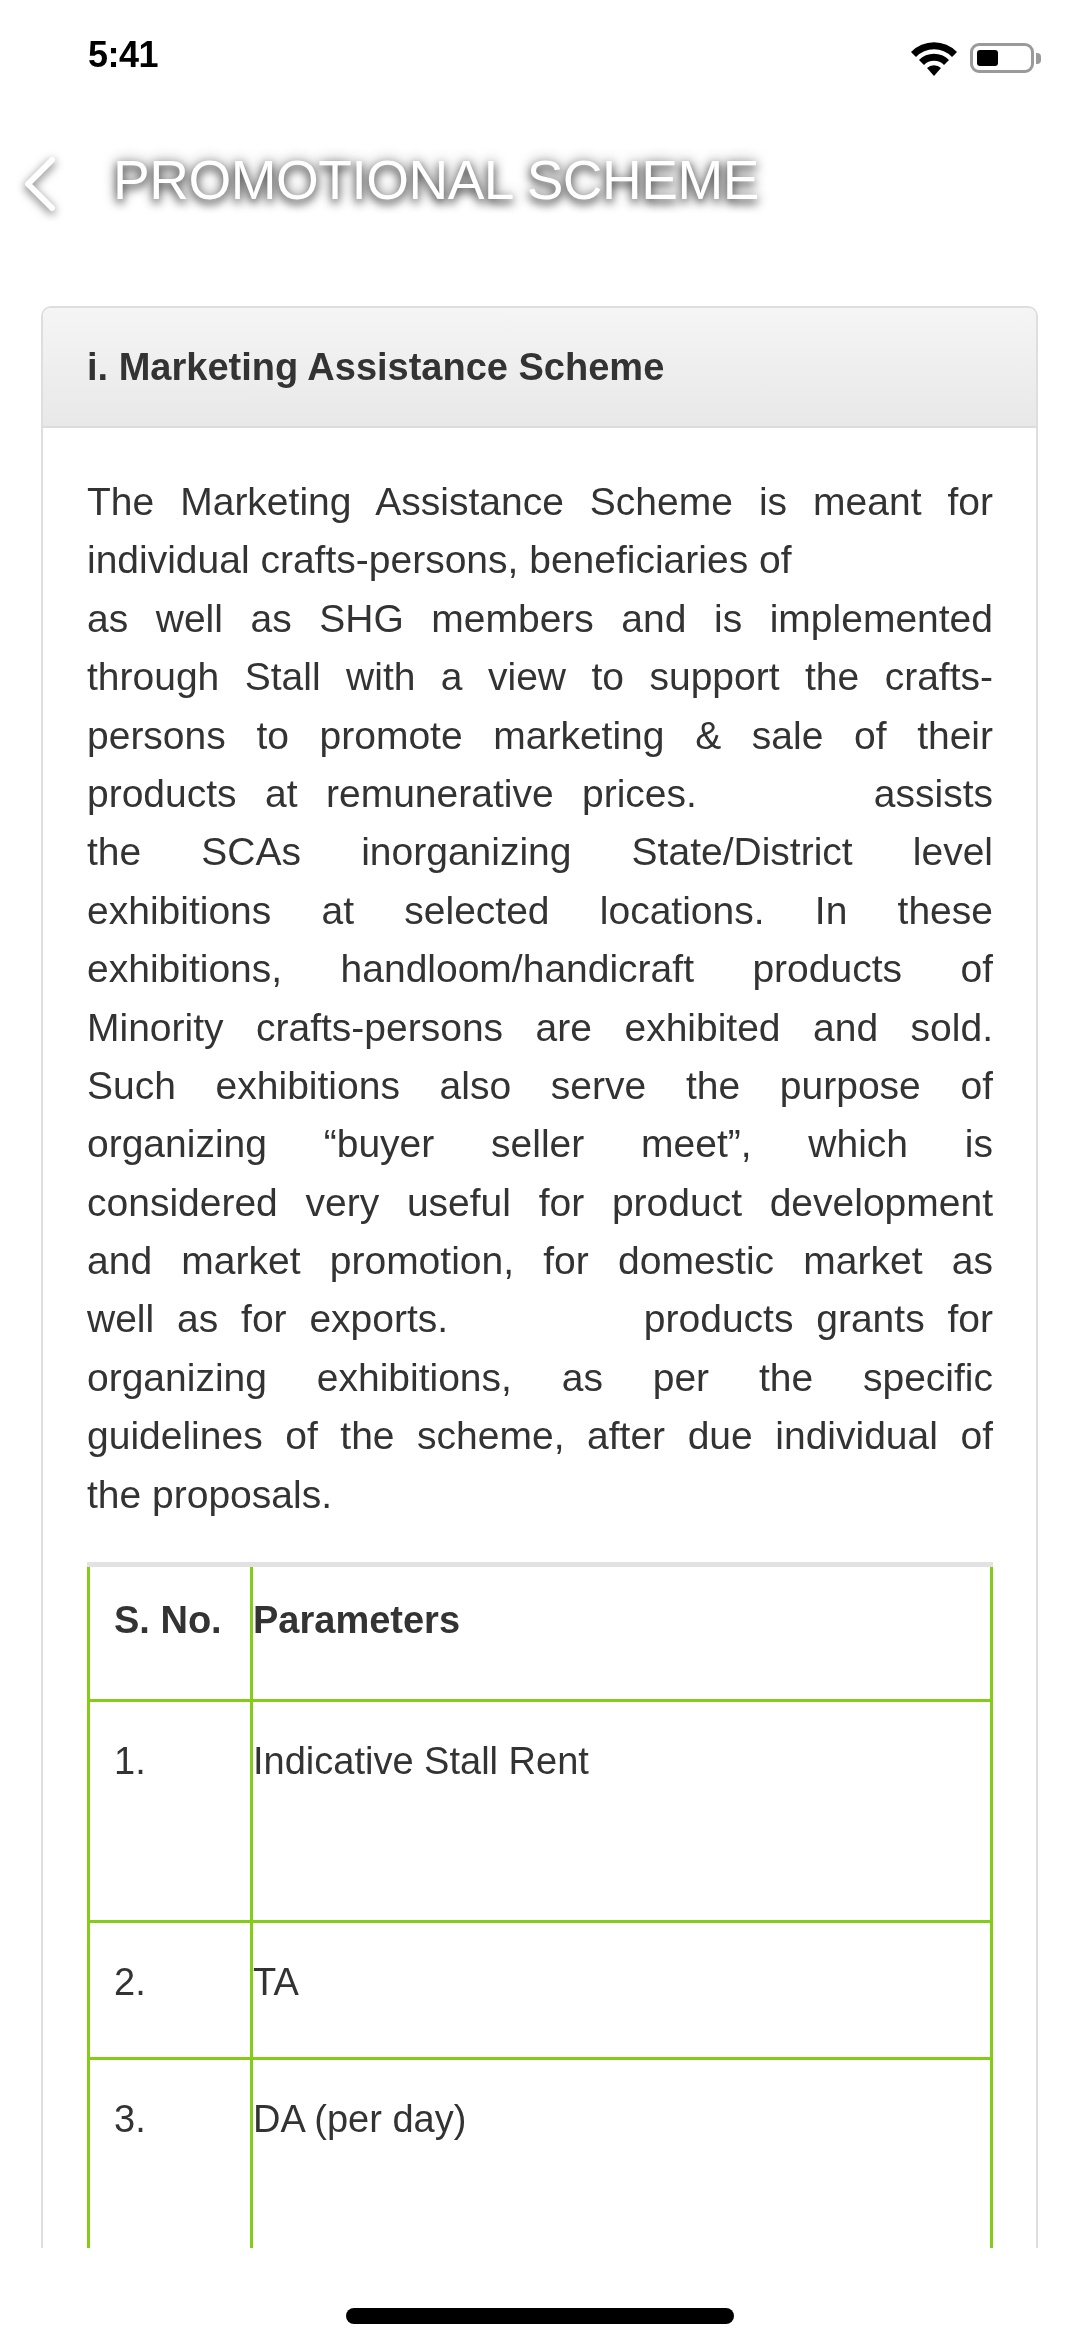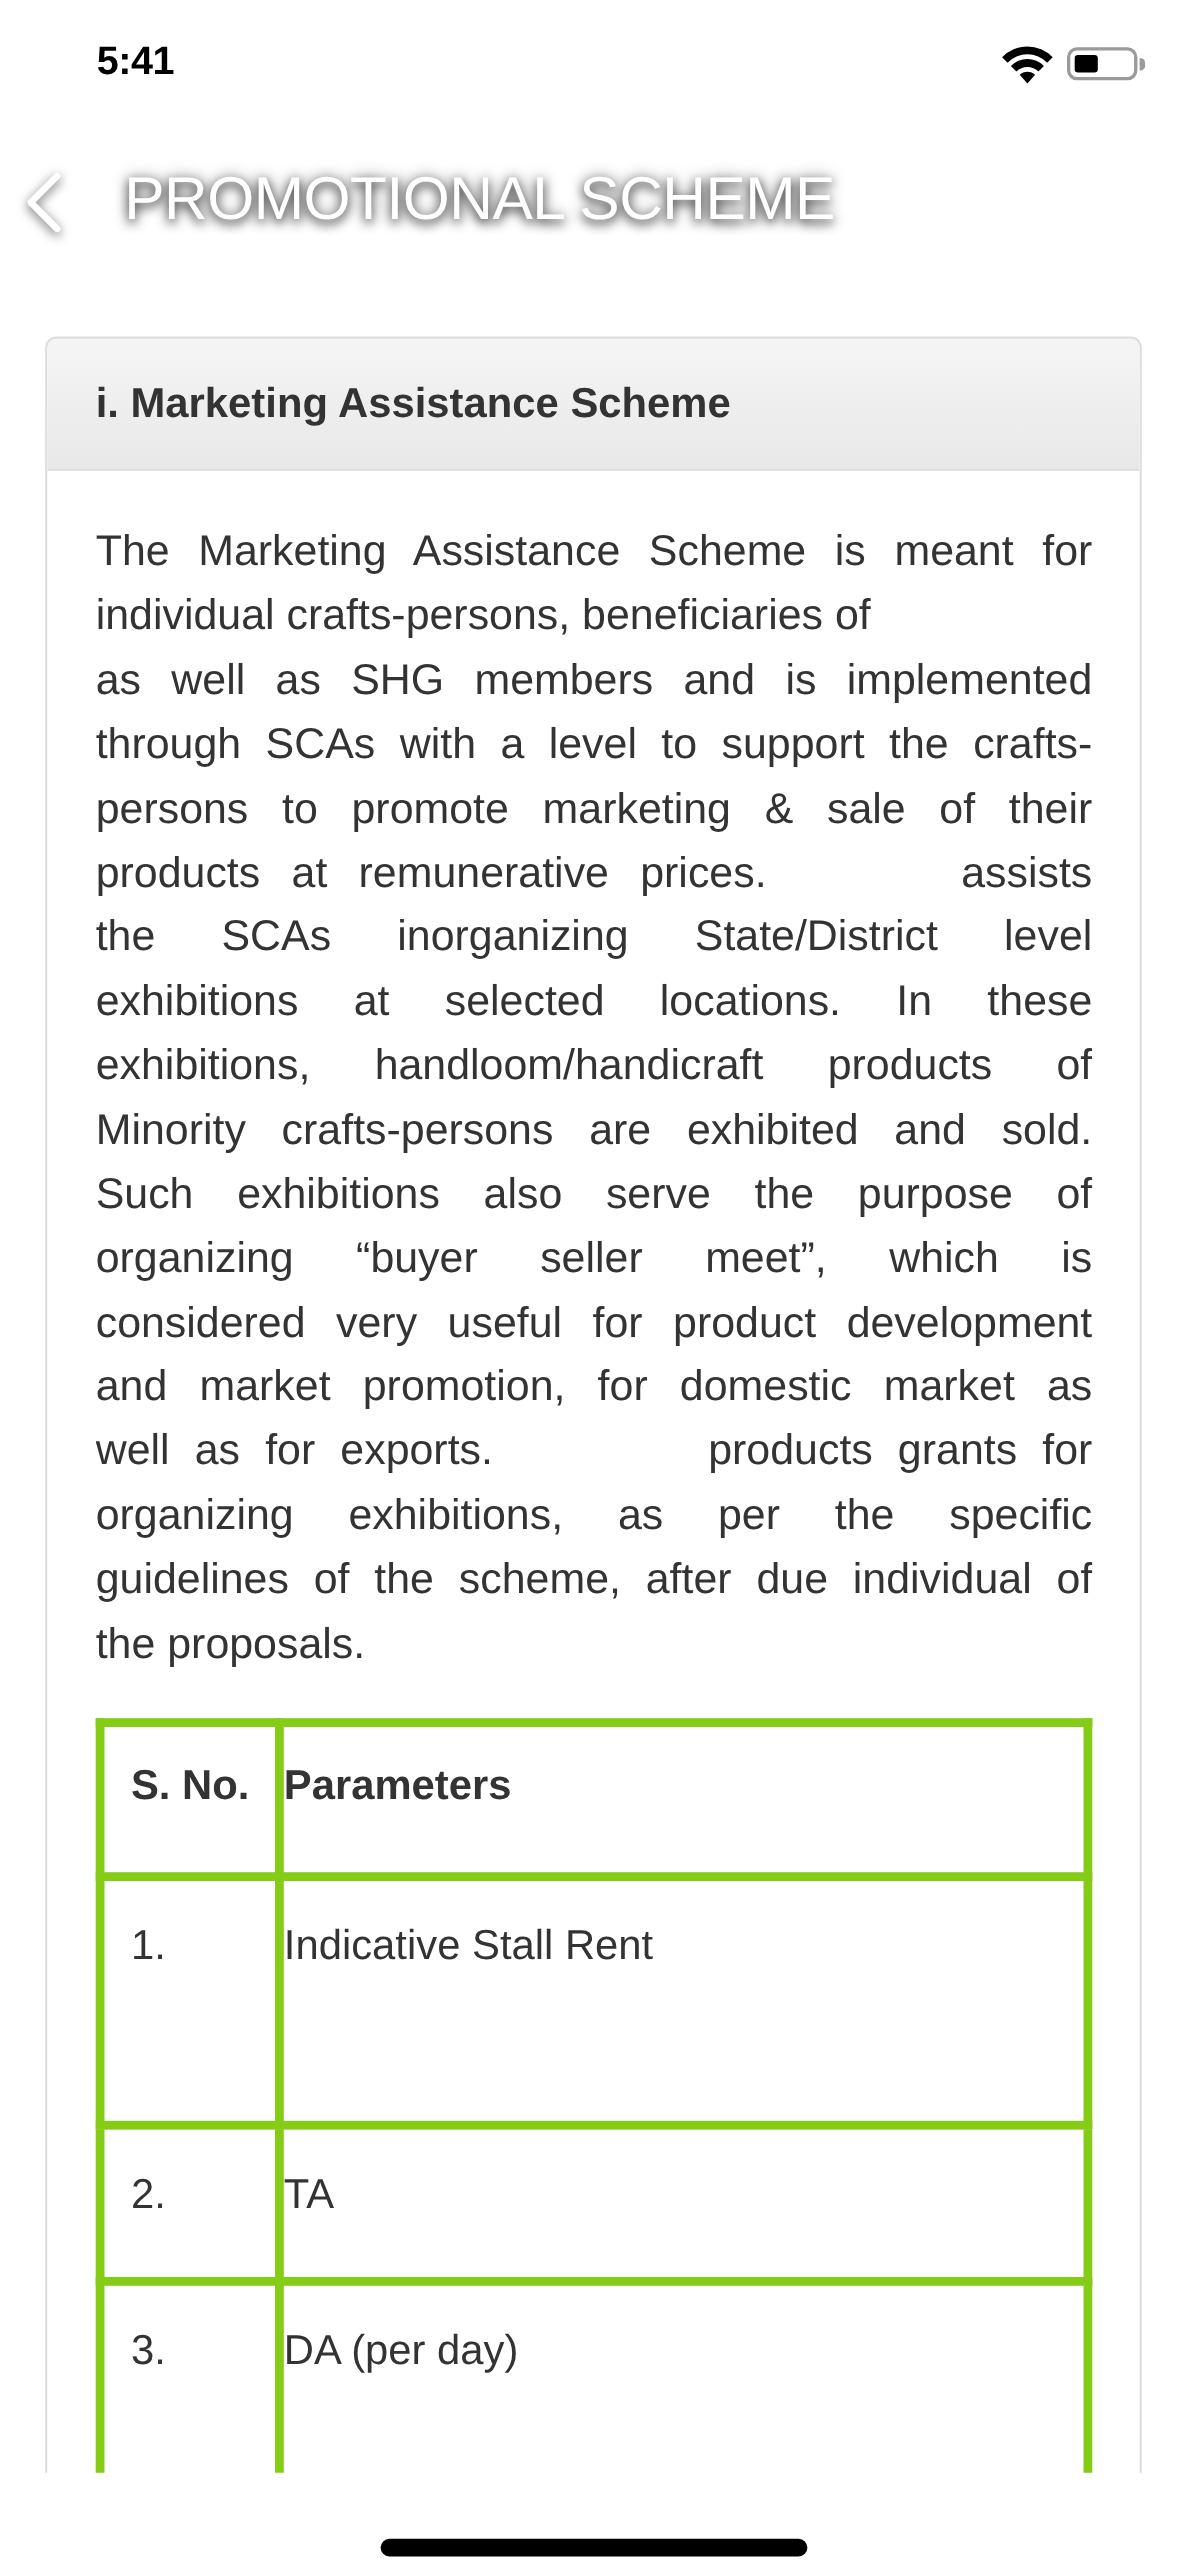--- a/index.html
+++ b/index.html
@@ -51,21 +51,21 @@
   .para { margin-top: 45px; width: 906px; font-size: 39px; line-height: 58.4px; color: #333; }
   .line { display: block; text-align: justify; text-align-last: justify; white-space: normal; height: 58.4px; overflow: hidden; }
   .line.left { text-align: left; text-align-last: left; }
   .gap { display: inline-block; }
   
   .data-table {
     margin-top: 38px; width: 906px; border-collapse: collapse;
     border-top: 5px solid #e2e2e2;
   }
   .data-table td, .data-table th {
-    border: 8px solid #84cc16; vertical-align: top; text-align: left;
+    border: 3px solid #84cc16; vertical-align: top; text-align: left;
     font-size: 38px; color: #333; padding: 0;
   }
   .data-table th { font-weight: bold; padding-top: 32px; height: 100px; }
   .col-sno { width: 163px; padding-left: 24px !important; box-sizing: border-box; }
   .data-table td { padding-top: 38px; }
   .row-tall td { height: 180px; }
   .row-short td { height: 96px; }
   .row-clip td { height: 260px; }
   .home-indicator {
     position: absolute; left: 346px; top: 2308px; width: 388px; height: 16px;
@@ -96,21 +96,21 @@
 <div class="nav-title">PROMOTIONAL SCHEME</div>
 
 <div class="panel-clip">
   <div class="panel">
     <div class="panel-header">i. Marketing Assistance Scheme</div>
     <div class="panel-body">
       <div class="para">
         <span class="line">The Marketing Assistance Scheme is meant for</span>
         <span class="line left">individual crafts-persons, beneficiaries of</span>
         <span class="line">as well as SHG members and is implemented</span>
-        <span class="line">through SCAs with a level to support the crafts-</span>
+        <span class="line">through Stall with a view to support the crafts-</span>
         <span class="line">persons to promote marketing &amp; sale of their</span>
         <span class="line"><span>products at remunerative prices.</span> <span class="gap" style="width:120px"></span> <span>assists</span></span>
         <span class="line">the SCAs inorganizing State/District level</span>
         <span class="line">exhibitions at selected locations. In these</span>
         <span class="line">exhibitions, handloom/handicraft products of</span>
         <span class="line">Minority crafts-persons are exhibited and sold.</span>
         <span class="line">Such exhibitions also serve the purpose of</span>
         <span class="line">organizing “buyer seller meet”, which is</span>
         <span class="line">considered very useful for product development</span>
         <span class="line">and market promotion, for domestic market as</span>

